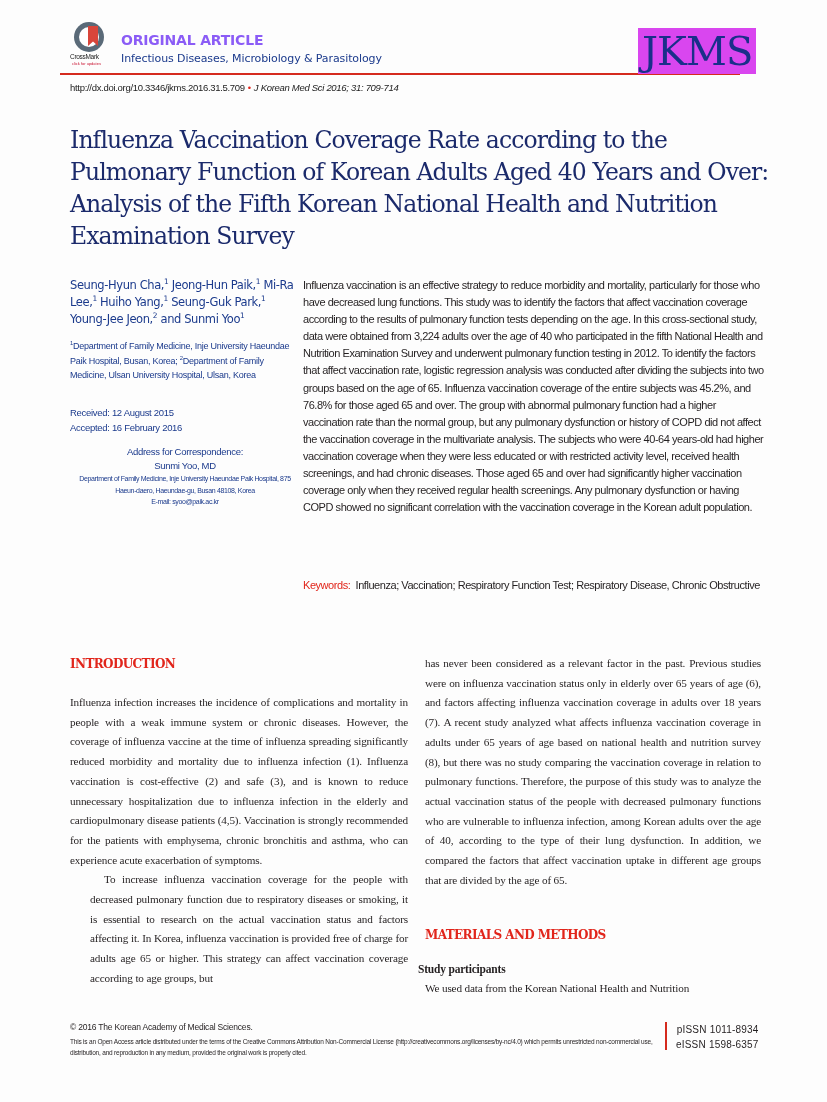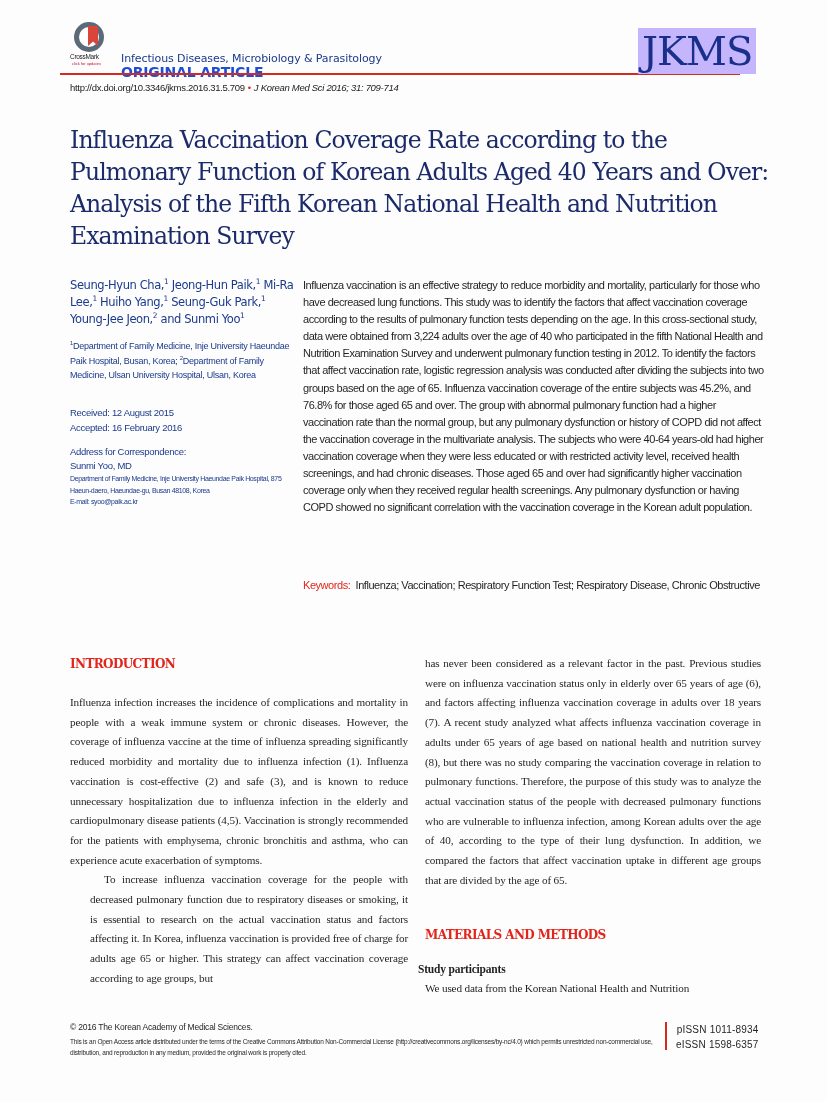--- a/index.html
+++ b/index.html
@@ -5,34 +5,34 @@
   html, body { margin: 0; padding: 0; background: #fdfdfd; }
   body { width: 827px; height: 1102px; position: relative; overflow: hidden; color: #231f20; }
   .abs { position: absolute; }
   
   .crossmark { left: 70px; top: 22px; width: 40px; height: 50px; }
   .cm-circle { position: absolute; left: 4px; top: 0; width: 30px; height: 30px; border-radius: 50%; background: #5a6a78; }
   .cm-inner { position: absolute; left: 5px; top: 5px; width: 20px; height: 20px; border-radius: 50%; background: #fff; }
   .cm-ribbon { position: absolute; left: 14px; top: 4px; width: 10px; height: 20px; background: #d9453a; clip-path: polygon(0 0,100% 0,100% 100%,50% 78%,0 100%); }
   .cm-label { position: absolute; left: 0; top: 31px; font: 6.5px "Liberation Sans", sans-serif; color: #222; letter-spacing: -0.3px; white-space: nowrap; }
   .cm-sub { position: absolute; left: 2px; top: 39px; font: 4px "Liberation Sans", sans-serif; color: #c8102e; white-space: nowrap; }
-  .article-type { left: 121px; top: 32px; font: bold 14px "DejaVu Sans", sans-serif; color: #1d4ed8; letter-spacing: -0.2px; margin-top: 32px; }
+  .article-type { left: 121px; top: 32px; font: bold 14px "DejaVu Sans", sans-serif; color: #8b5cf6; letter-spacing: -0.2px; }
   .article-cat { left: 121px; top: 52px; font: 11px "DejaVu Sans", sans-serif; color: #1b3a8c; letter-spacing: -0.1px; }
   .header-rule { left: 60px; top: 73px; width: 680px; height: 1.5px; background: #d52b1e; }
-  .jkms-logo { left: 638px; top: 28px; font: 40px "DejaVu Serif", serif; color: #1a2f8a; letter-spacing: -1px; background: #c4b5fd; padding: 0 4px; }
+  .jkms-logo { left: 638px; top: 28px; font: 40px "DejaVu Serif", serif; color: #1a2f8a; letter-spacing: -1px; background: #d946ef; padding: 0 4px; }
   .doi { left: 70px; top: 82px; font: 9.5px "Liberation Sans", sans-serif; color: #222; letter-spacing: -0.3px; white-space: nowrap; }
   .doi .dot { color: #e1251b; margin: 0 3px; }
   .doi .cite { font-style: italic; }
   
   .title { left: 70px; top: 124px; width: 710px; font: 23.5px/32px "DejaVu Serif", serif; color: #1b2a6b; letter-spacing: -0.9px; margin: 0; font-weight: normal; }
   
   .authors { left: 70px; top: 277px; width: 225px; font: 11.5px/17px "DejaVu Sans", sans-serif; color: #1b3a8c; letter-spacing: -0.4px; }
   .affil { left: 70px; top: 339px; width: 225px; font: 9px/14.5px "Liberation Sans", sans-serif; color: #1b3a8c; letter-spacing: -0.25px; }
   .dates { left: 70px; top: 406px; width: 225px; font: 9.5px/14.5px "Liberation Sans", sans-serif; color: #1b3a8c; letter-spacing: -0.3px; }
-  .corr { left: 70px; top: 445px; width: 230px; color: #1b3a8c; }
+  .corr { left: 70px; top: 445px; width: 230px; color: #1b3a8c; text-align: center; }
   .corr .lbl { font: 9.5px/14px "Liberation Sans", sans-serif; letter-spacing: -0.3px; }
   .corr .nm { font: 9.5px/14px "Liberation Sans", sans-serif; letter-spacing: -0.3px; }
   .corr .ad { font: 7px/11.5px "Liberation Sans", sans-serif; letter-spacing: -0.35px; }
   sup { font-size: 65%; line-height: 0; }
   
   .abstract { left: 303px; top: 277px; width: 462px; font: 11px/17.1px "Liberation Sans", sans-serif; color: #231f20; letter-spacing: -0.45px; margin: 0; }
   .keywords { left: 303px; top: 577px; width: 462px; font: 11px/17px "Liberation Sans", sans-serif; color: #231f20; letter-spacing: -0.45px; }
   .keywords .kw-label { color: #e1251b; }
   
   .h-sec { font: bold 12px "DejaVu Serif", serif; color: #e1251b; letter-spacing: -0.6px; }

